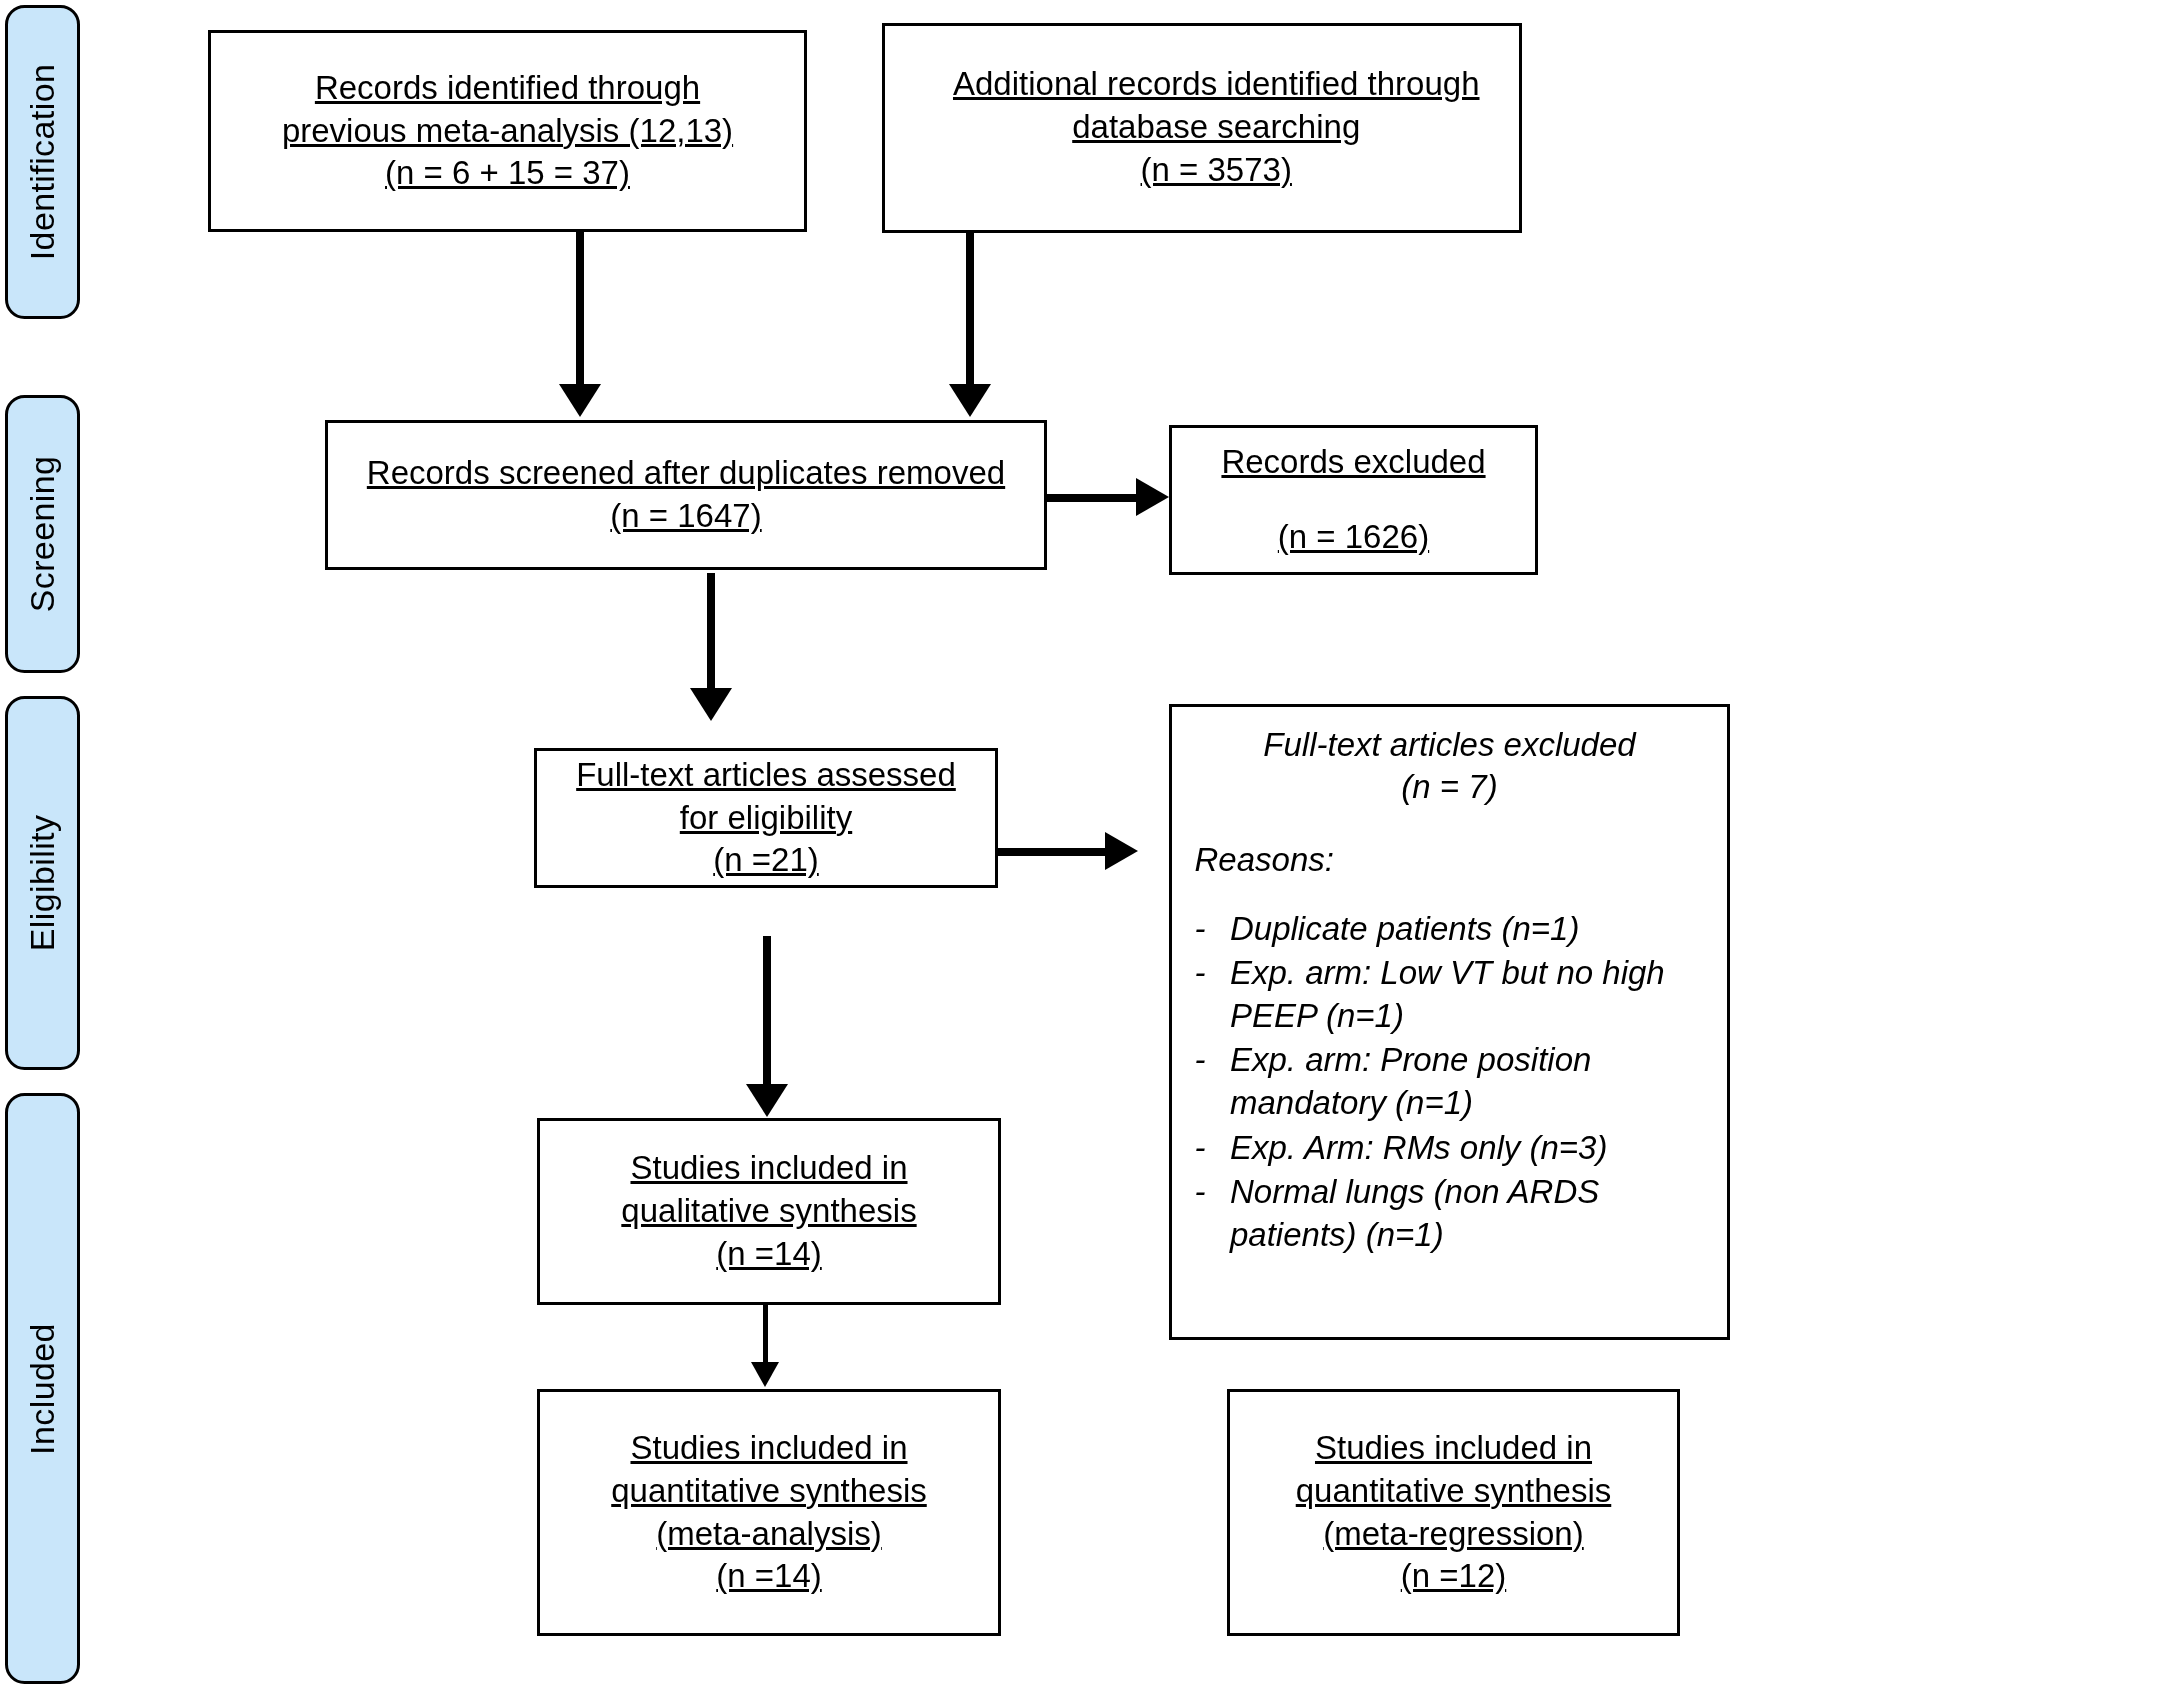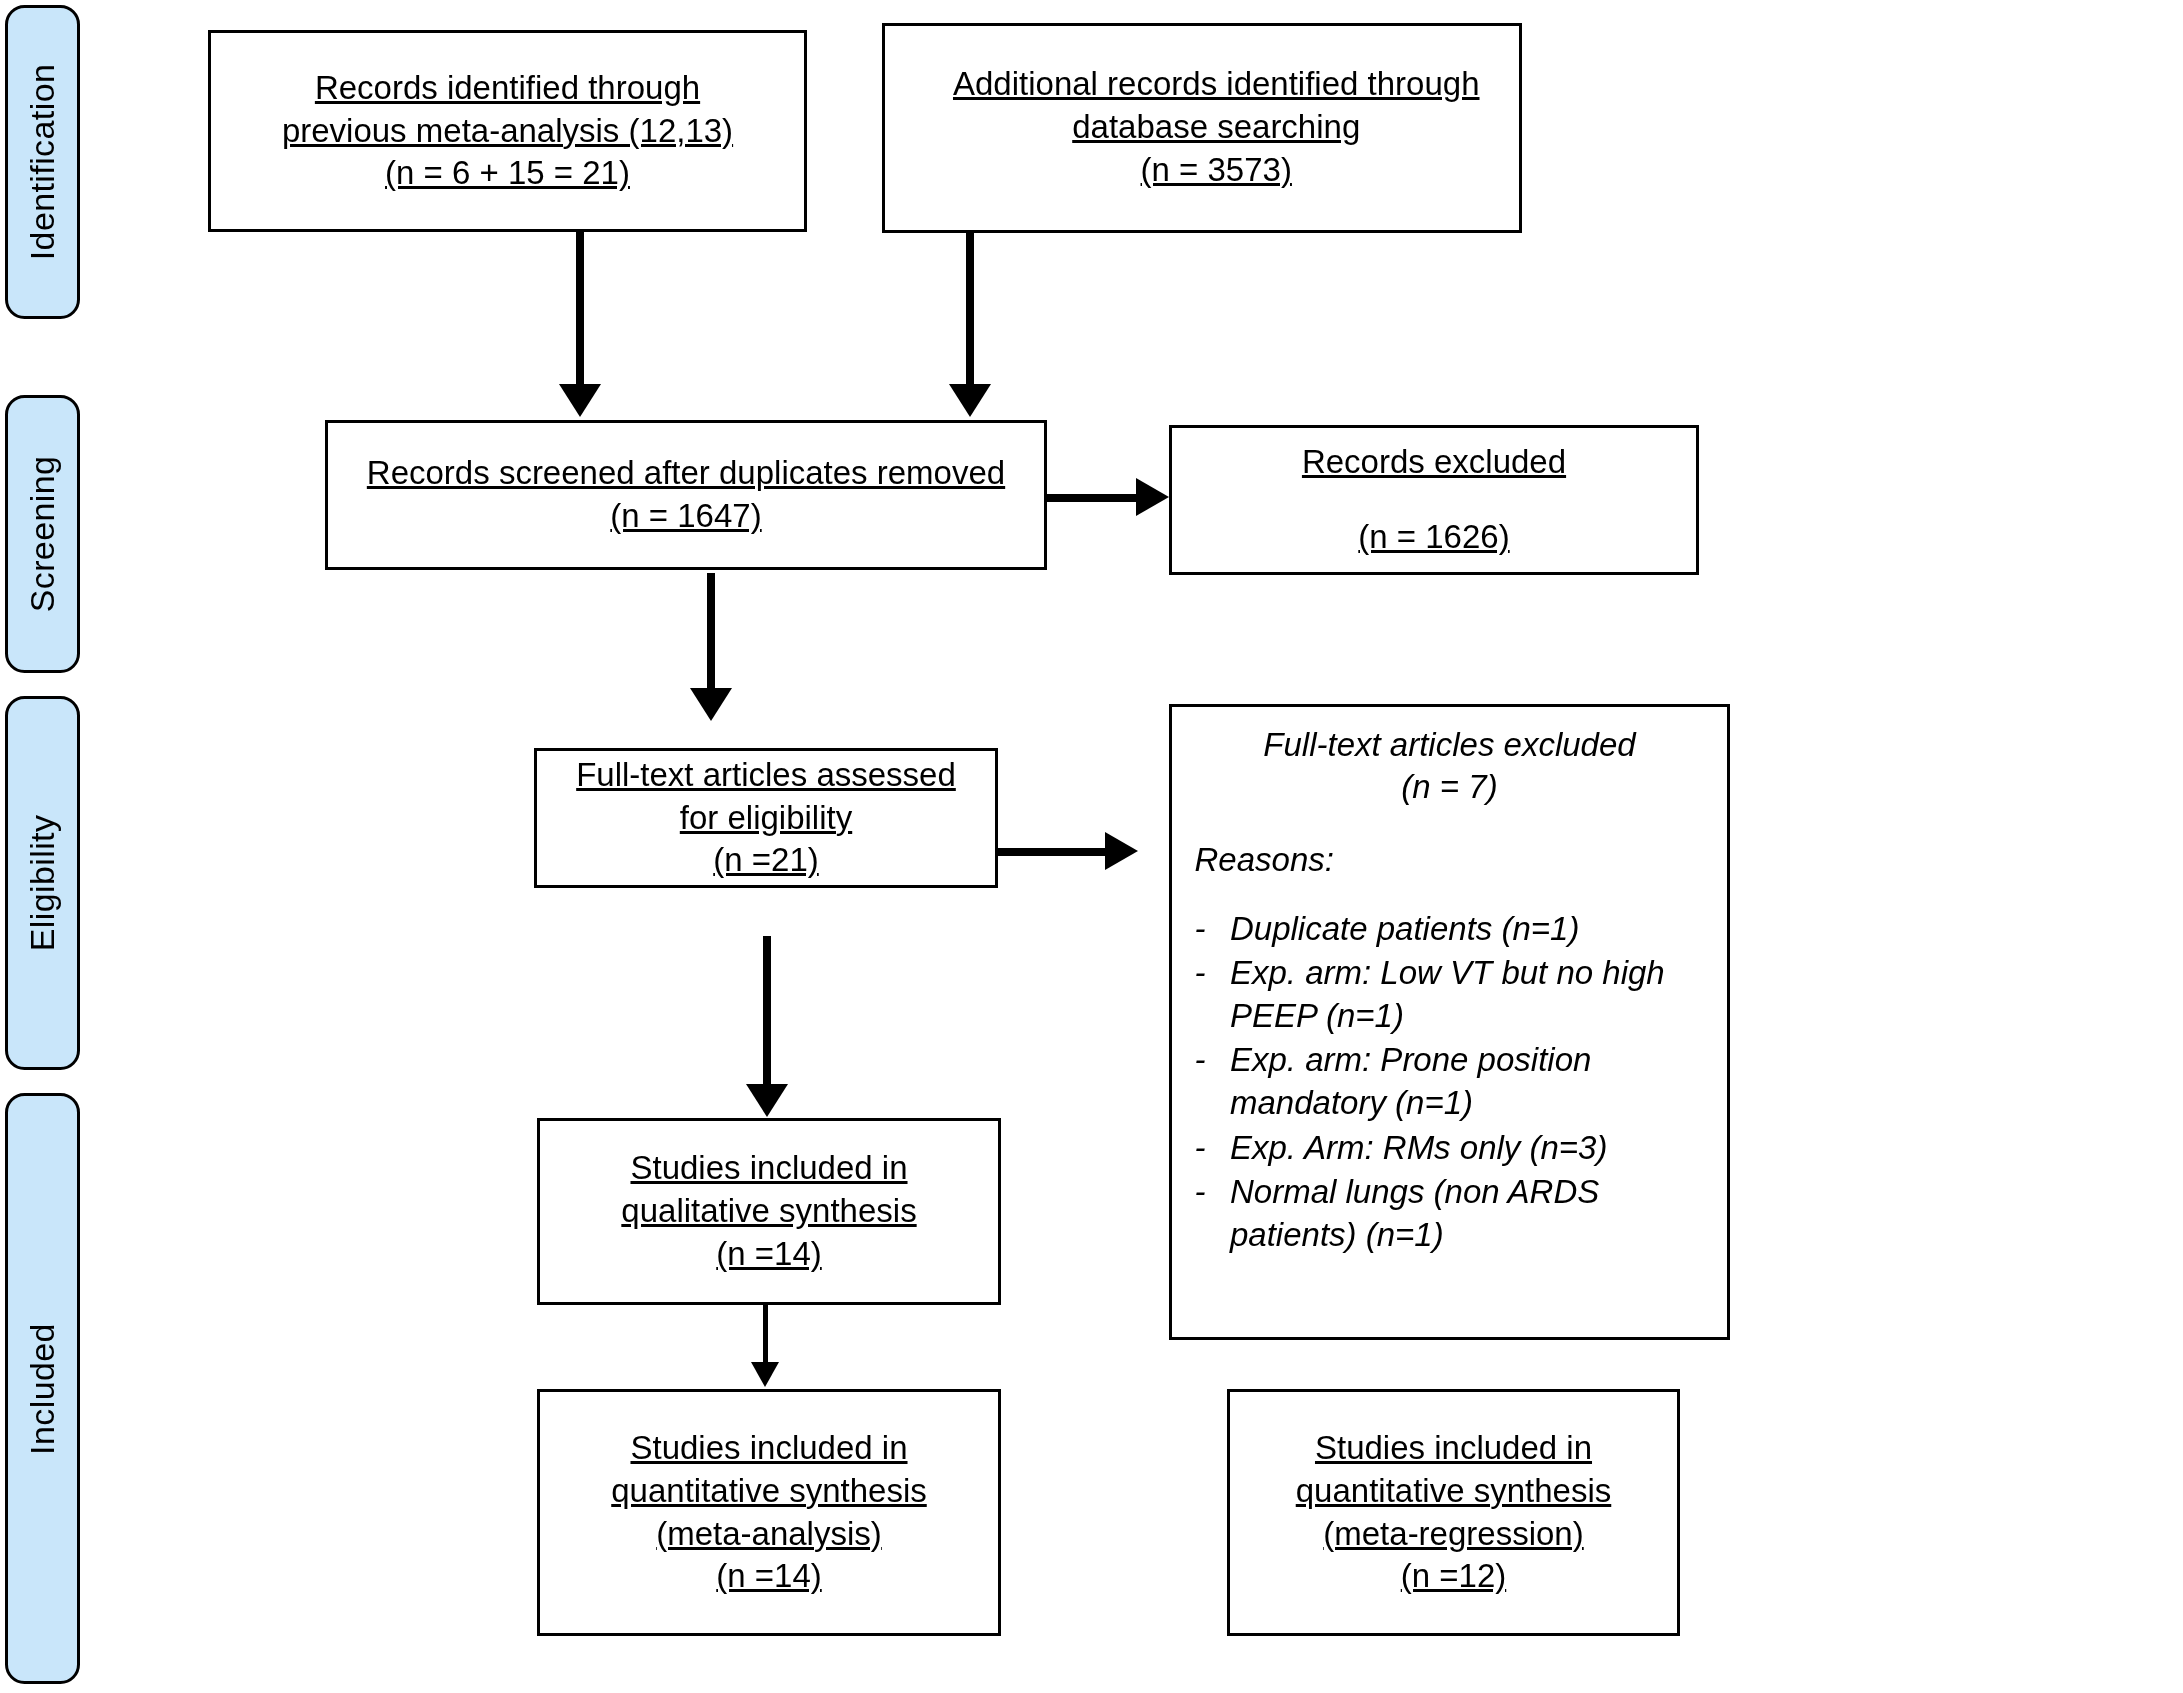--- a/index.html
+++ b/index.html
@@ -145,21 +145,21 @@
     <span class="stage-label">Eligibility</span>
   </div>
 
   <div class="stage-pill" style="left:4.5px; top:1093px; width:75px; height:591px;">
     <span class="stage-label">Included</span>
   </div>
 
   <div class="flow-box" style="left:208px; top:30px; width:599px; height:202px;">
     <span class="line">Records identified through</span>
     <span class="line">previous meta-analysis (12,13)</span>
-    <span class="line">(n = 6 + 15 = 21)</span>
+    <span class="line">(n = 6 + 15 = 37)</span>
   </div>
 
   <div class="flow-box" style="left:882px; top:22.5px; width:640px; height:210px;padding-left:36px;">
     <span class="line">Additional records identified through</span>
     <span class="line">database searching</span>
     <span class="line">(n = 3573)</span>
   </div>
 
   <div class="conn v-line" style="left:576px; top:232px; height:153px;"></div>
   <div class="arrow-down" style="left:576px; top:384px; transform:translateX(-17px);"></div>
@@ -168,21 +168,21 @@
   <div class="arrow-down" style="left:966px; top:384px; transform:translateX(-17px);"></div>
 
   <div class="flow-box" style="left:325px; top:420px; width:722px; height:150px;">
     <span class="line">Records screened after duplicates removed</span>
     <span class="line">(n = 1647)</span>
   </div>
 
   <div class="conn h-line" style="left:1046px; top:494px; width:94px;"></div>
   <div class="arrow-right" style="left:1136px; top:478px;"></div>
 
-  <div class="flow-box" style="left:1169px; top:425px; width:530px; height:150px;gap:32px;">
+  <div class="flow-box" style="left:1169px; top:425px; width:369px; height:150px;gap:32px;">
     <span class="line">Records excluded</span>
     <span class="line">(n = 1626)</span>
   </div>
 
   <div class="conn v-line" style="left:707px; top:573px; height:116px;"></div>
   <div class="arrow-down" style="left:707px; top:688px; transform:translateX(-17px);"></div>
 
   <div class="flow-box" style="left:534px; top:748px; width:464px; height:140px;">
     <span class="line">Full-text articles assessed</span>
     <span class="line">for eligibility</span>

